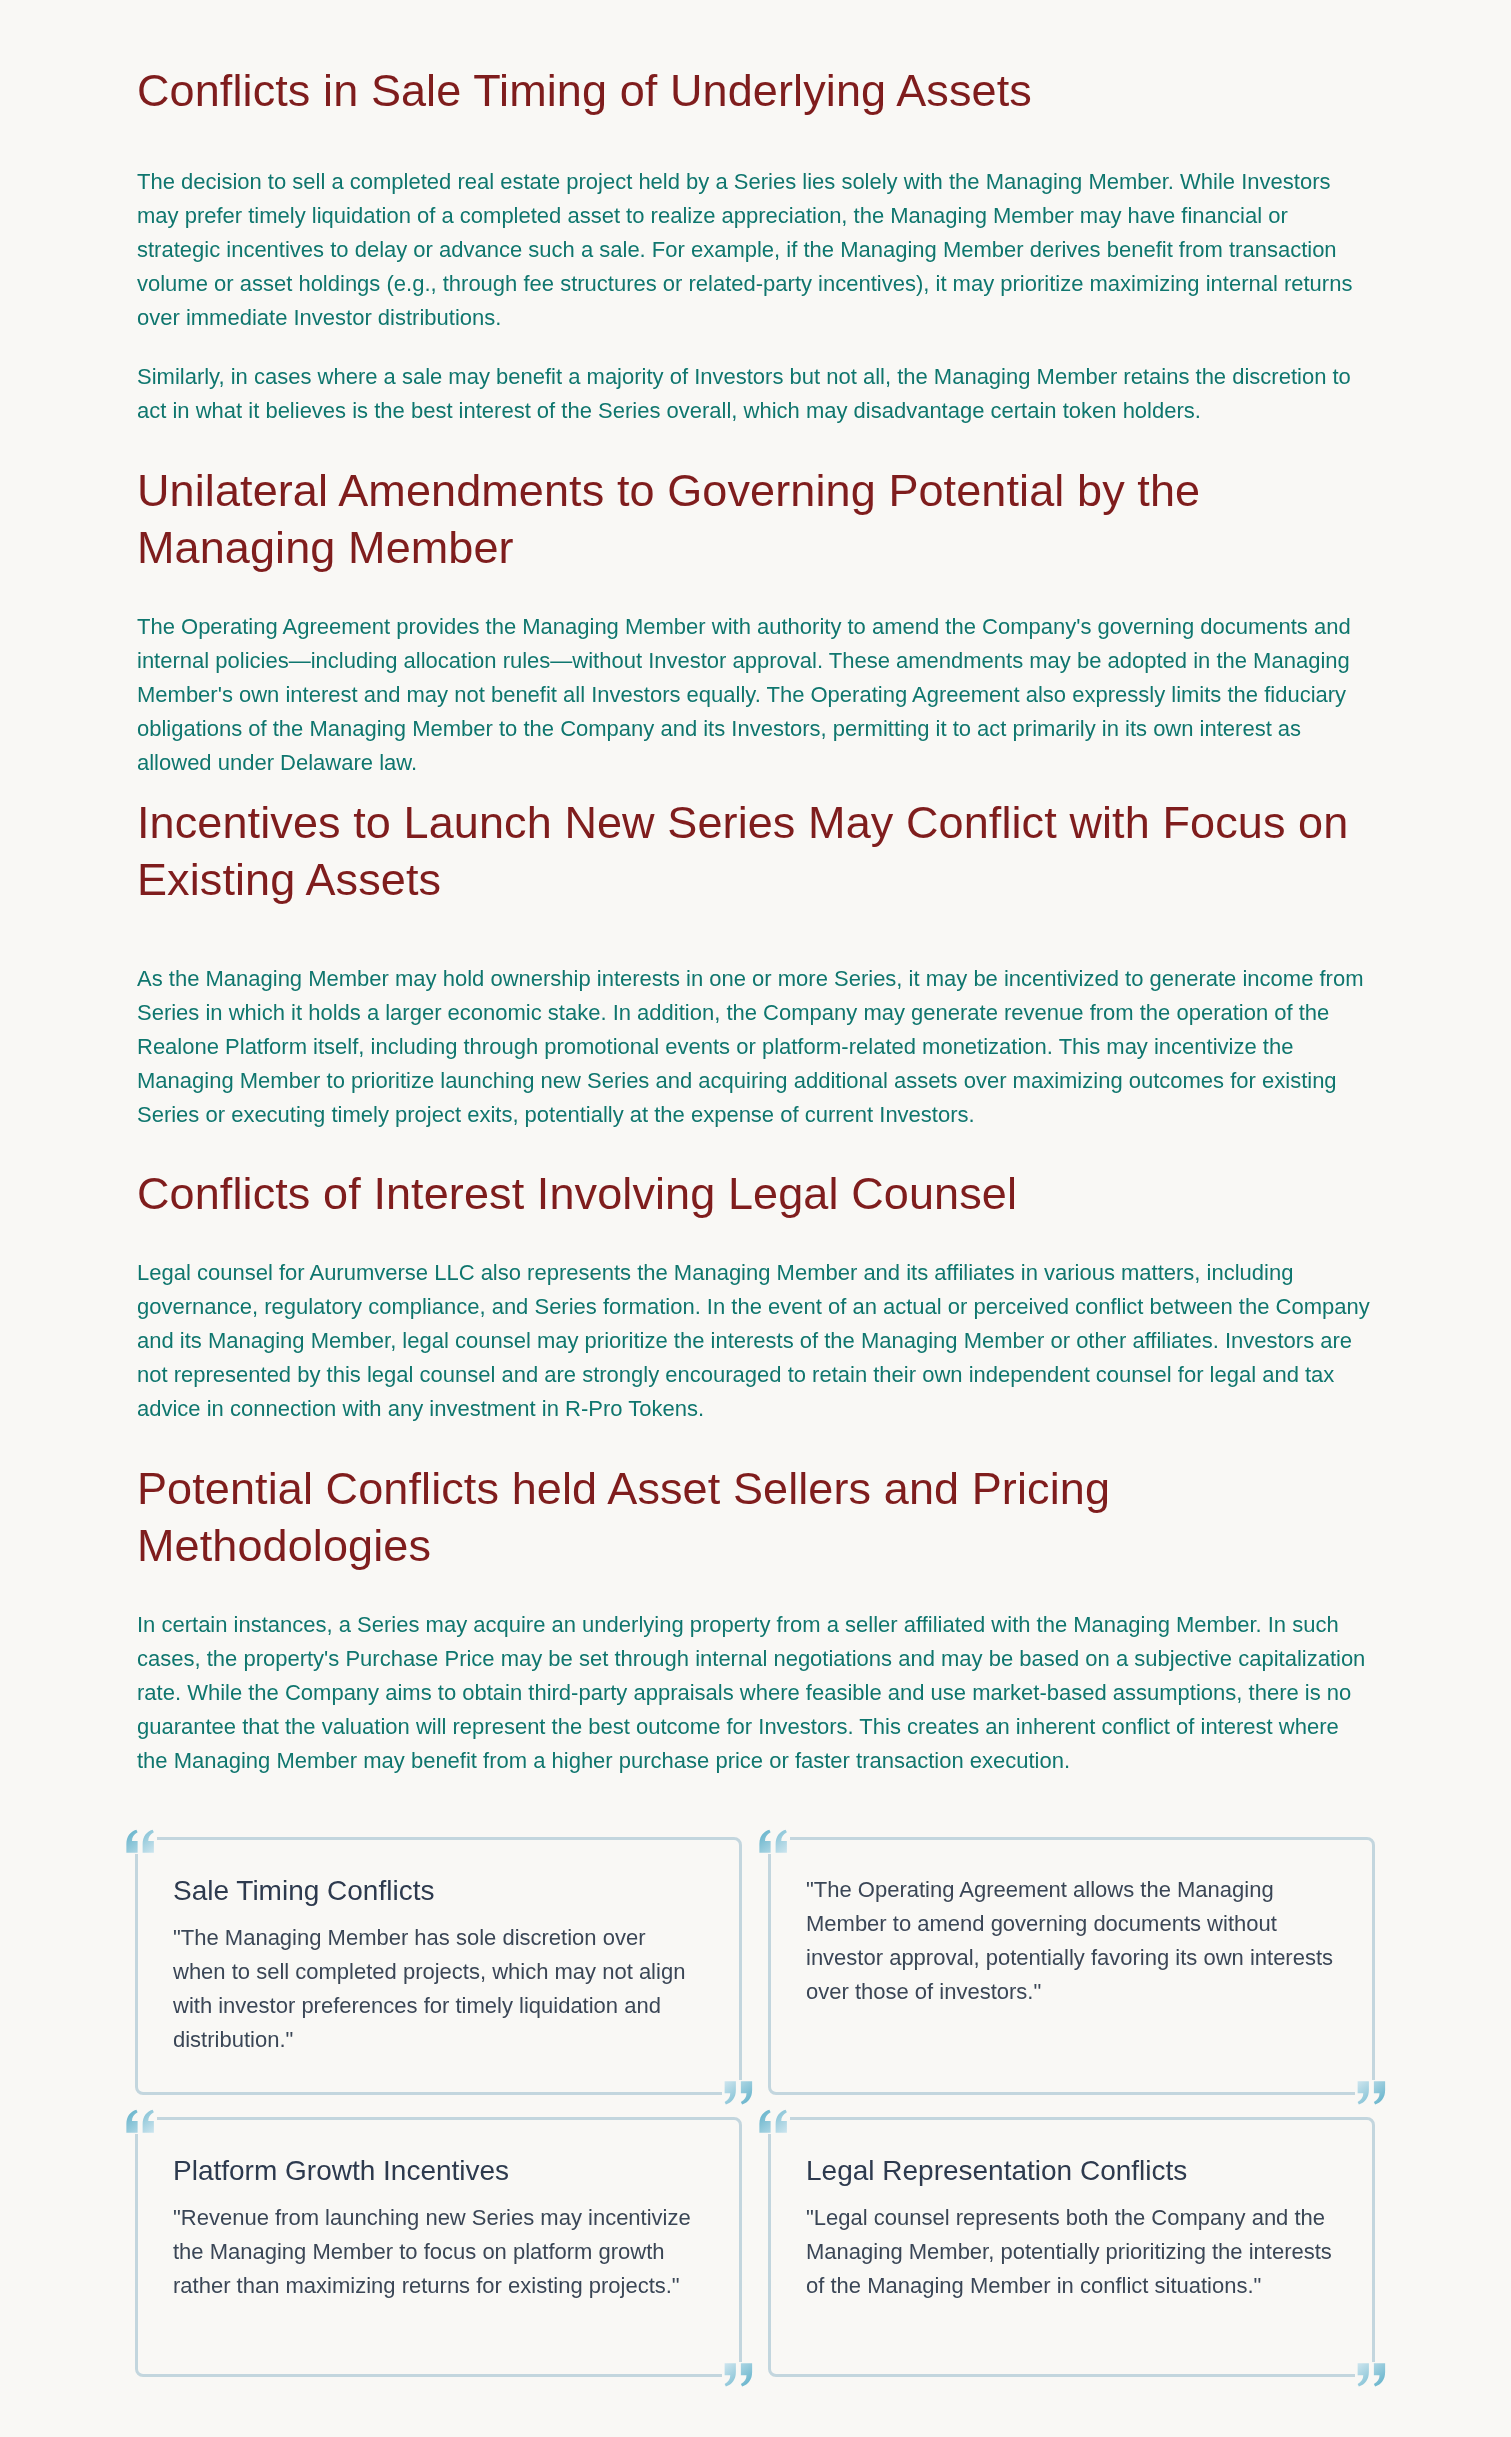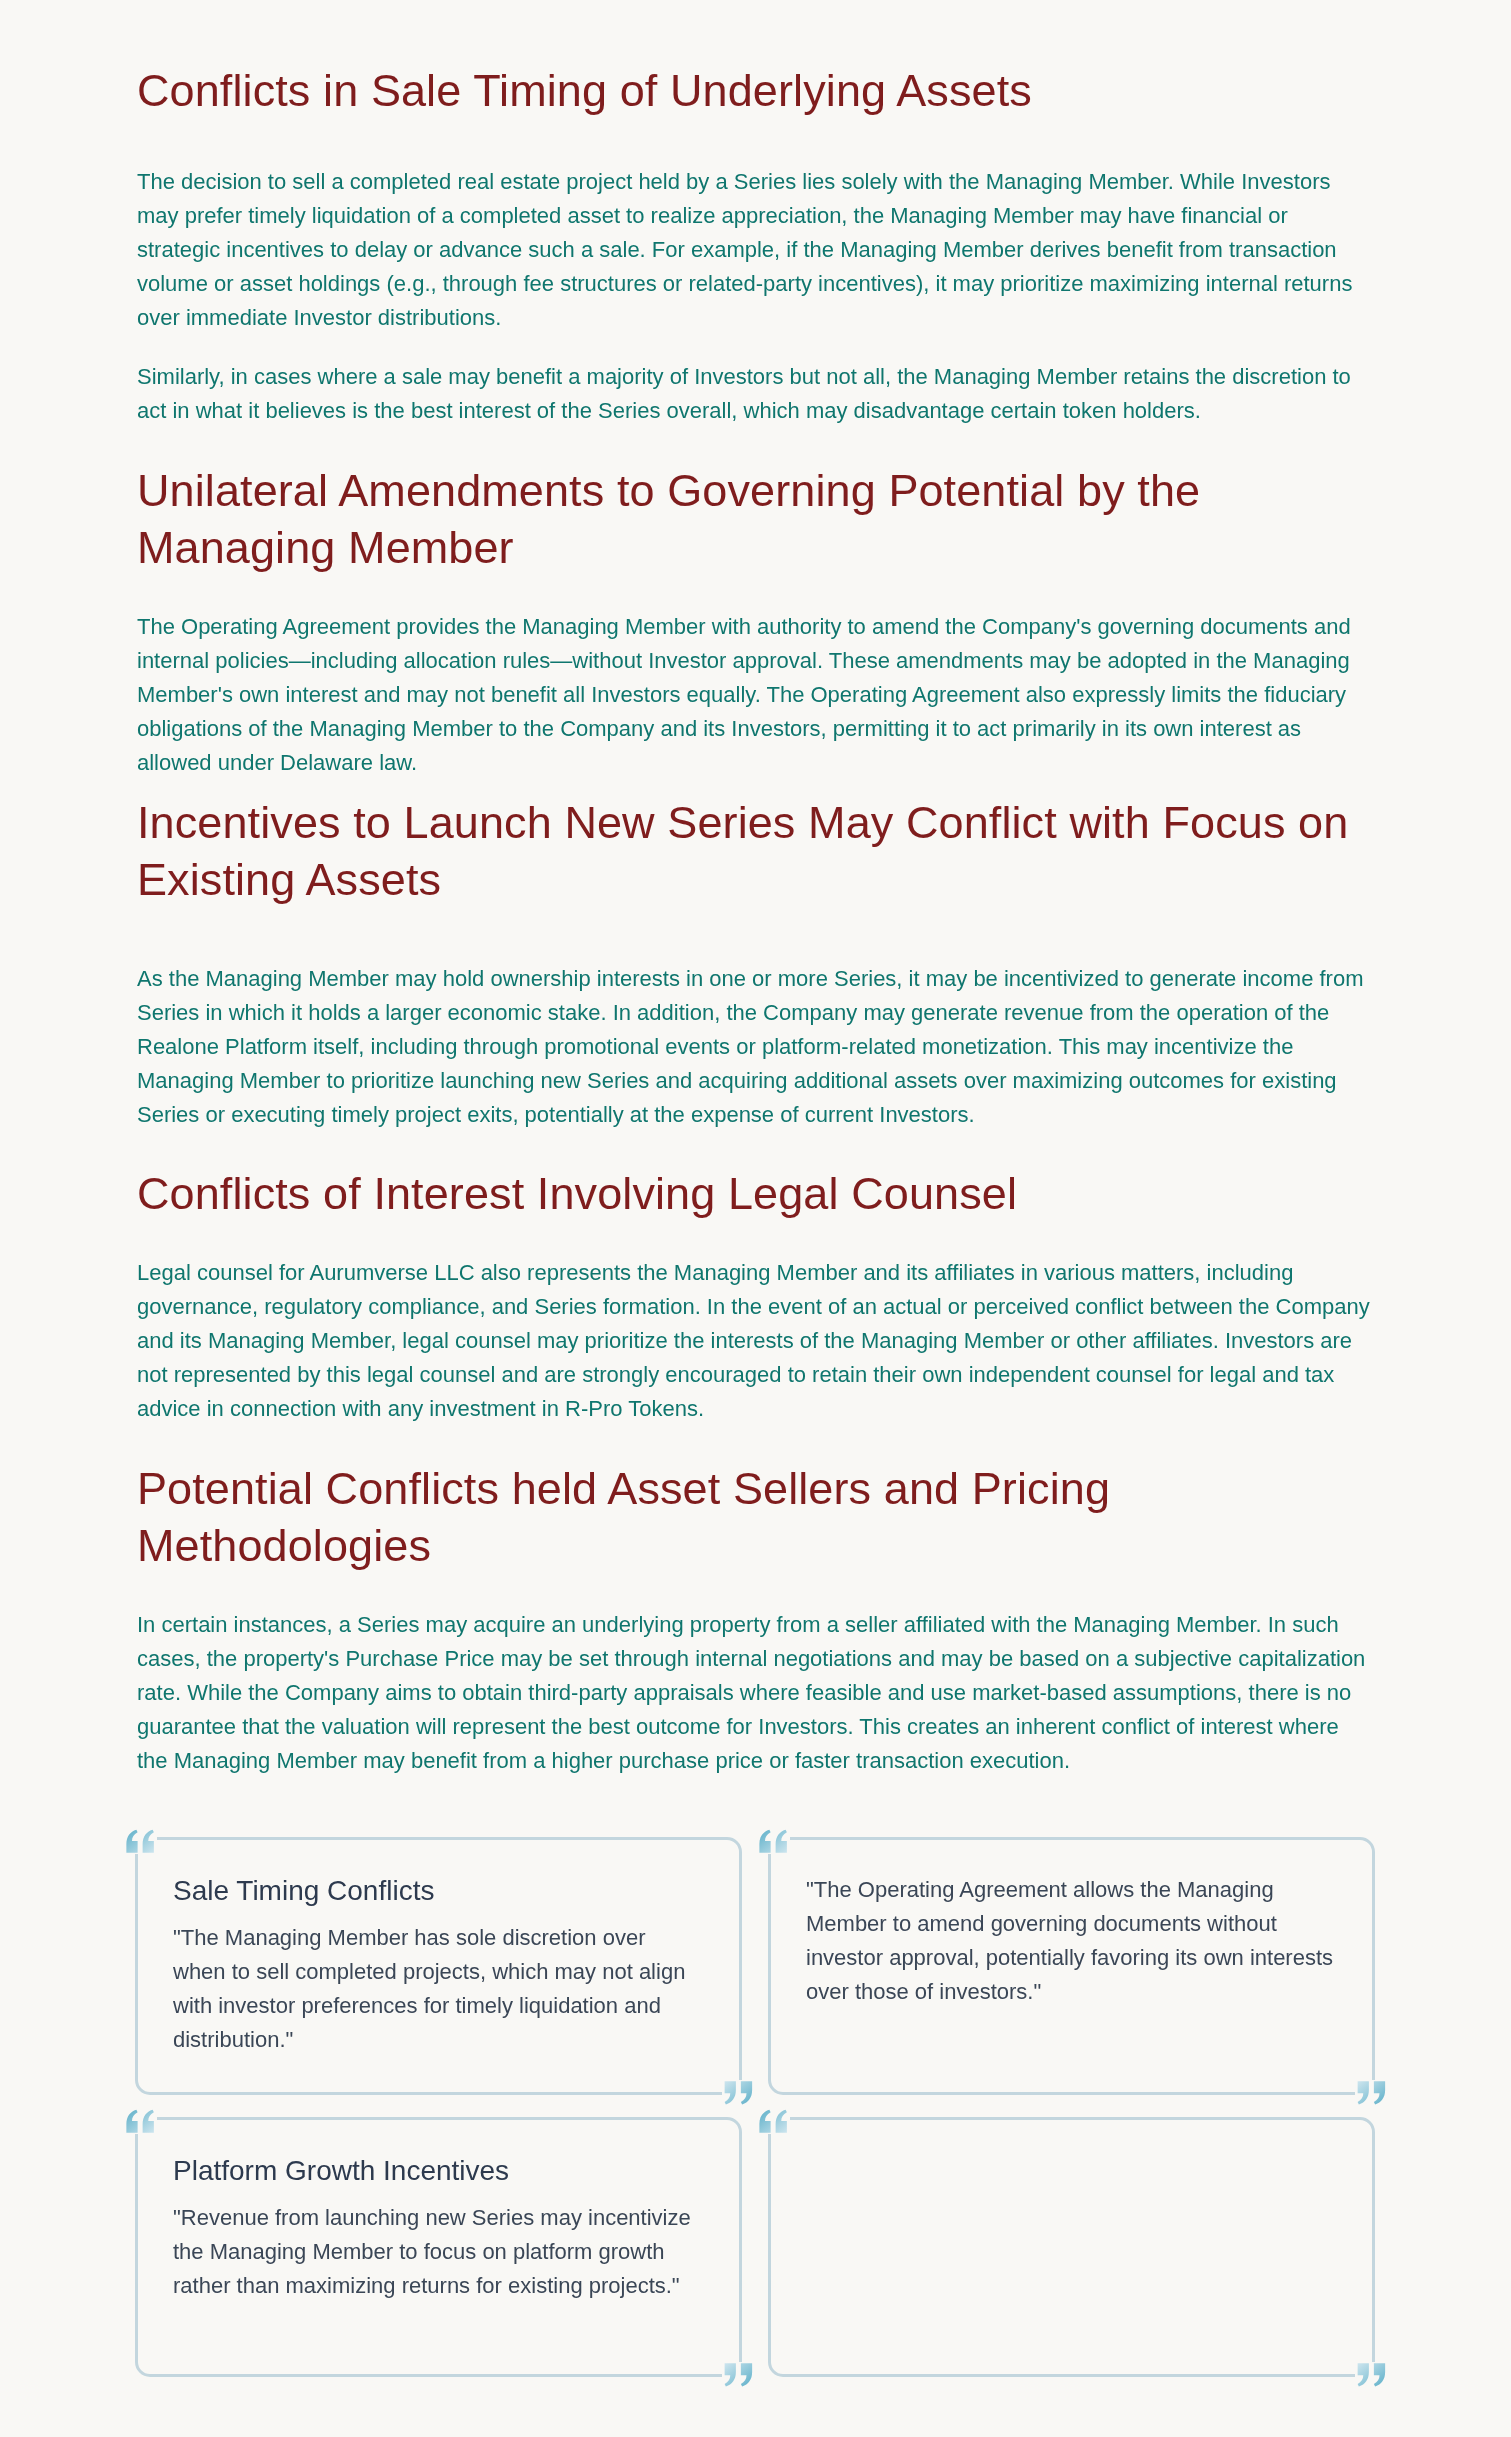--- a/index.html
+++ b/index.html
@@ -37,21 +37,21 @@
     color: #0f766e;
     position: absolute;
     left: 0;
     width: 1238px;
   }
   .card {
     position: absolute;
     width: 607px;
     box-sizing: border-box;
     border: 3.1px solid #c3d6de;
-    border-radius: 15px;
+    border-radius: 8px;
     background: #f9f8f5;
   }
   .card-inner {
     padding: 33px 35px 25px 35px;
   }
   .card-title {
     font-size: 28px;
     line-height: 35px;
     color: #2d3a4e;
     margin: 0 0 12.6px 0;
@@ -158,19 +158,23 @@
       </svg>
   </span>
 </div>
 
 <div class="card" style="left:768px; top:2117px; height:260px;">
   <span class="qmark open">
     <svg width="31.5" height="25" viewBox="0 0 50 40">
         <path fill="url(#qgradOpen)" d="M2 38 L2 24 C2 12 8 4 18 1 L20 5 C14 8 11 13 11 19 L20 19 L20 38 Z M28 38 L28 24 C28 12 34 4 44 1 L46 5 C40 8 37 13 37 19 L46 19 L46 38 Z"></path>
       </svg>
   </span>
+  <div class="card-inner">
+    <h3 class="card-title">Legal Representation Conflicts</h3>
+    <p class="card-quote">"Legal counsel represents both the Company and the Managing Member, potentially prioritizing the interests of the Managing Member in conflict situations."</p>
+  </div>
   <span class="qmark close">
     <svg width="31.5" height="25" viewBox="0 0 50 40">
         <path fill="url(#qgradClose)" d="M4 2 L22 2 L22 16 C22 28 16 36 6 39 L4 35 C10 32 13 27 13 21 L4 21 Z M30 2 L48 2 L48 16 C48 28 42 36 32 39 L30 35 C36 32 39 27 39 21 L30 21 Z"></path>
       </svg>
   </span>
 </div>
 
 
 </body></html>

